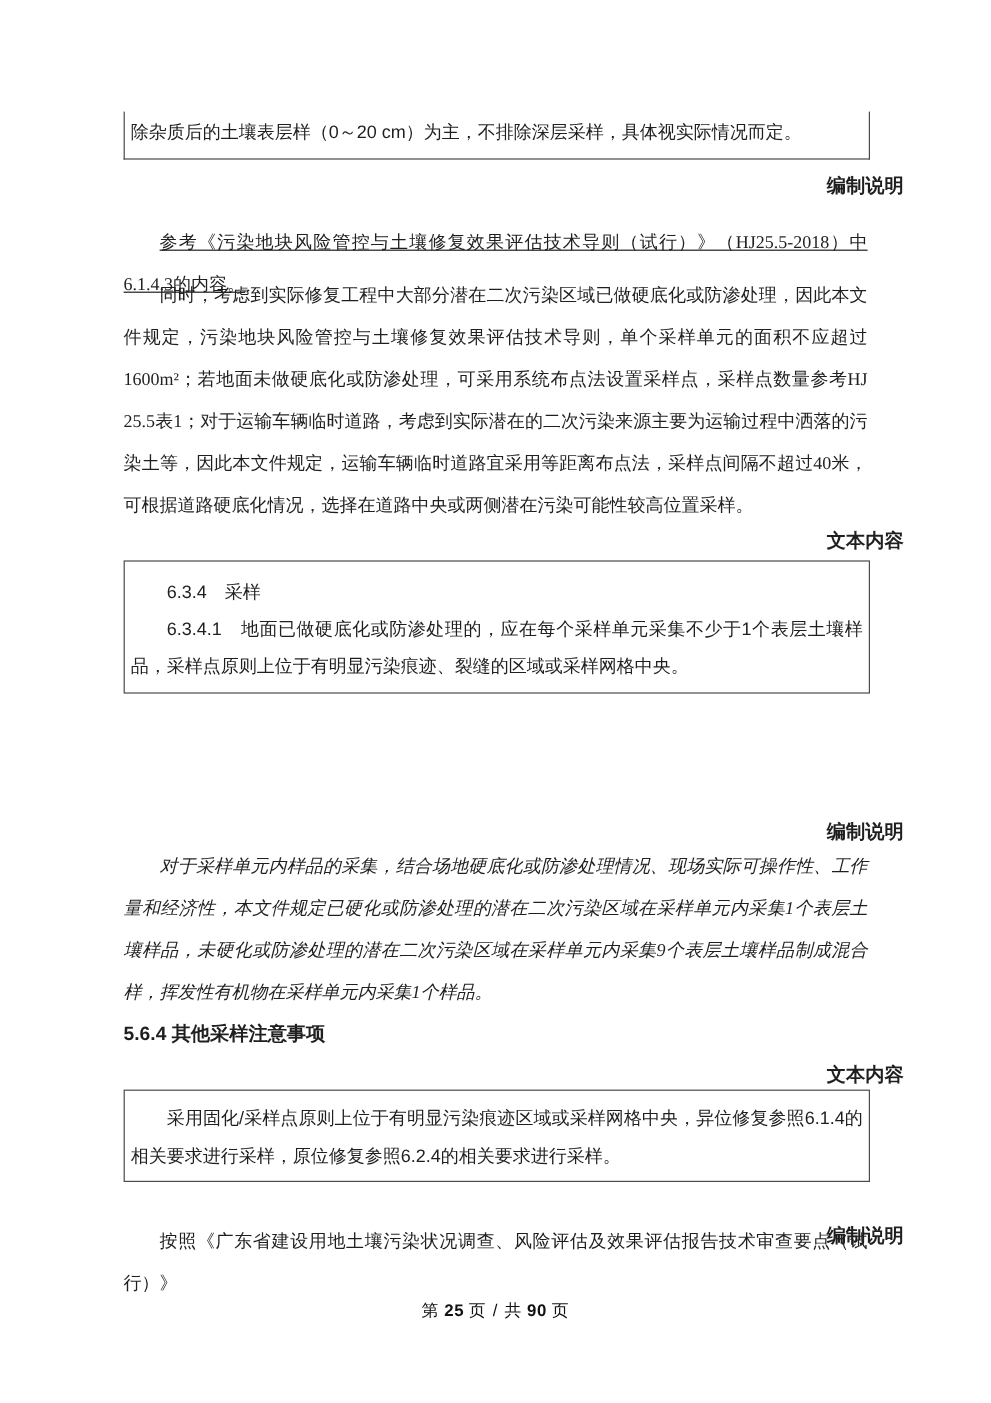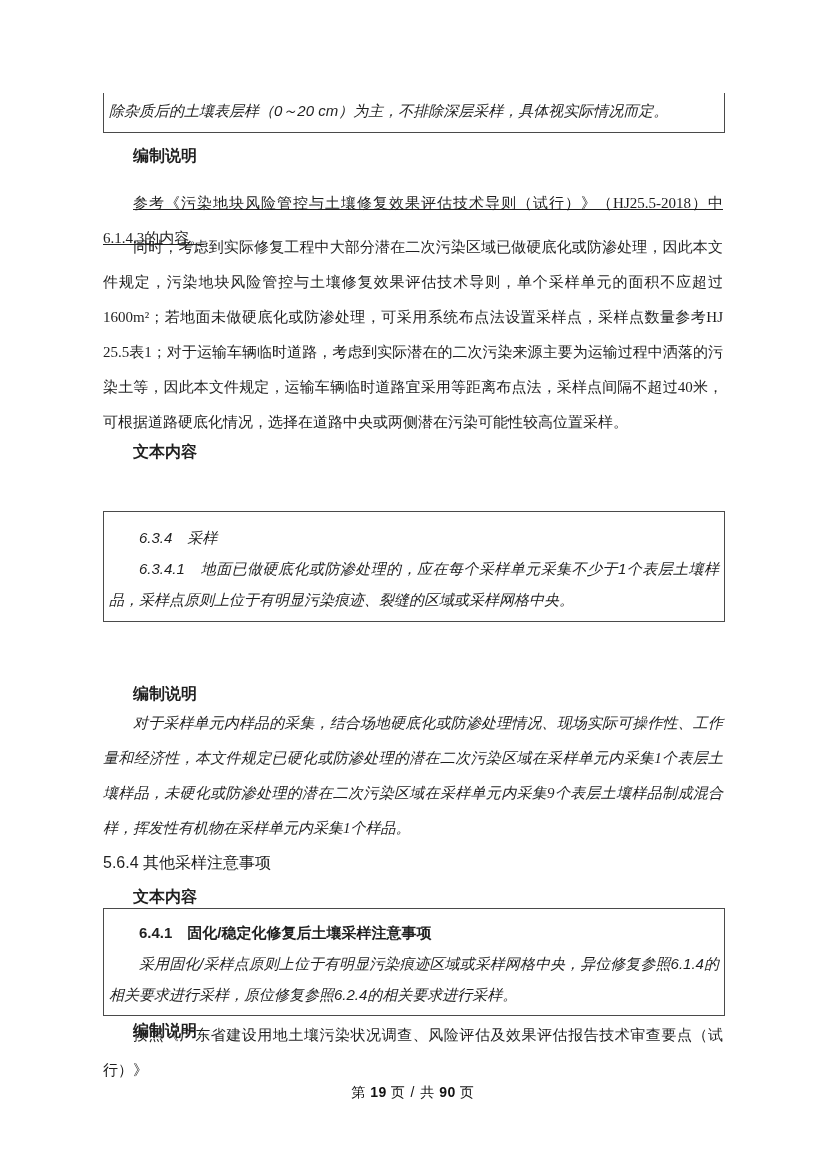--- a/index.html
+++ b/index.html
@@ -18,45 +18,45 @@
     text-align:justify;
     text-indent:2em;
     margin:0;
   }
   .note-label{
     font-size:16px;line-height:22px;
     font-weight:bold;
     font-family:"Liberation Sans","DejaVu Sans",sans-serif;
     padding-left:30px;
     margin:0;
+    text-align:right;
   }
   .section-heading{
     font-size:16px;line-height:22px;
-    font-weight:normal;
+    font-weight:bold;
     font-family:"Liberation Sans","DejaVu Sans",sans-serif;
     margin:0;
   }
   .quote-box{
     box-sizing:border-box;
     width:622px;
     border:1px solid #4a4a4a;
     background:#ffffff;
     padding:10px 5px 6px 5px;
     font-family:"Liberation Sans","DejaVu Sans",sans-serif;
   }
   .quote-box.continuation{
     border-top:none;
     padding:6px 5px 9px 5px;
   }
   .box-text{
     font-size:15px;line-height:31px;
     text-align:justify;
     text-indent:2em;
     margin:0;
-    font-style:italic;
   }
   .box-text.single{line-height:24px;text-indent:0;}
   .box-heading{
     font-size:15px;line-height:31px;
     font-weight:600;
     text-indent:2em;
     margin:0;
   }
   .footer{
     position:absolute;left:0;top:1083px;width:826px;
@@ -79,44 +79,43 @@
     </div>
 
     <h3 class="abs note-label" style="top:145px;">编制说明</h3>
 
     <p class="abs para" style="top:186px;text-decoration:underline;">参考《污染地块风险管控与土壤修复效果评估技术导则（试行）》（HJ25.5-2018）中6.1.4.3的内容。</p>
 
     <p class="abs para" style="top:230px;">同时，考虑到实际修复工程中大部分潜在二次污染区域已做硬底化或防渗处理，因此本文件规定，污染地块风险管控与土壤修复效果评估技术导则，单个采样单元的面积不应超过1600m²；若地面未做硬底化或防渗处理，可采用系统布点法设置采样点，采样点数量参考HJ 25.5表1；对于运输车辆临时道路，考虑到实际潜在的二次污染来源主要为运输过程中洒落的污染土等，因此本文件规定，运输车辆临时道路宜采用等距离布点法，采样点间隔不超过40米，可根据道路硬底化情况，选择在道路中央或两侧潜在污染可能性较高位置采样。</p>
 
     <h3 class="abs note-label" style="top:441px;">文本内容</h3>
 
-    <div class="abs quote-box" style="top:467px;margin-top:44px;">
+    <div class="abs quote-box" style="top:467px;">
       <p class="box-text">6.3.4　采样</p>
       <p class="box-text">6.3.4.1　地面已做硬底化或防渗处理的，应在每个采样单元采集不少于1个表层土壤样品，采样点原则上位于有明显污染痕迹、裂缝的区域或采样网格中央。</p>
     </div>
 
     <h3 class="abs note-label" style="top:683px;">编制说明</h3>
 
     <p class="abs para" style="top:706px;font-style:italic;">对于采样单元内样品的采集，结合场地硬底化或防渗处理情况、现场实际可操作性、工作量和经济性，本文件规定已硬化或防渗处理的潜在二次污染区域在采样单元内采集1个表层土壤样品，未硬化或防渗处理的潜在二次污染区域在采样单元内采集9个表层土壤样品制成混合样，挥发性有机物在采样单元内采集1个样品。</p>
 
     <h3 class="abs section-heading" style="top:852px;">5.6.4 其他采样注意事项</h3>
 
     <h3 class="abs note-label" style="top:886px;">文本内容</h3>
 
     <div class="abs quote-box" style="top:908px;padding-top:8px;padding-bottom:5px;">
-      <p class="box-heading">6.4.1　固化/稳定化修复后土壤采样注意事项</p>
       <p class="box-text">采用固化/采样点原则上位于有明显污染痕迹区域或采样网格中央，异位修复参照6.1.4的相关要求进行采样，原位修复参照6.2.4的相关要求进行采样。</p>
     </div>
 
     <h3 class="abs note-label" style="top:1020px;">编制说明</h3>
 
     <p class="abs para" style="top:1018px;">按照《广东省建设用地土壤污染状况调查、风险评估及效果评估报告技术审查要点（试行）》</p>
 
   </div>
 
   <div class="footer">
     <span>第</span>
-    <b>19</b>
+    <b>25</b>
     <span>页 / 共</span>
     <b>90</b>
     <span>页</span>
   </div>
 </div>
 
 </body></html>

